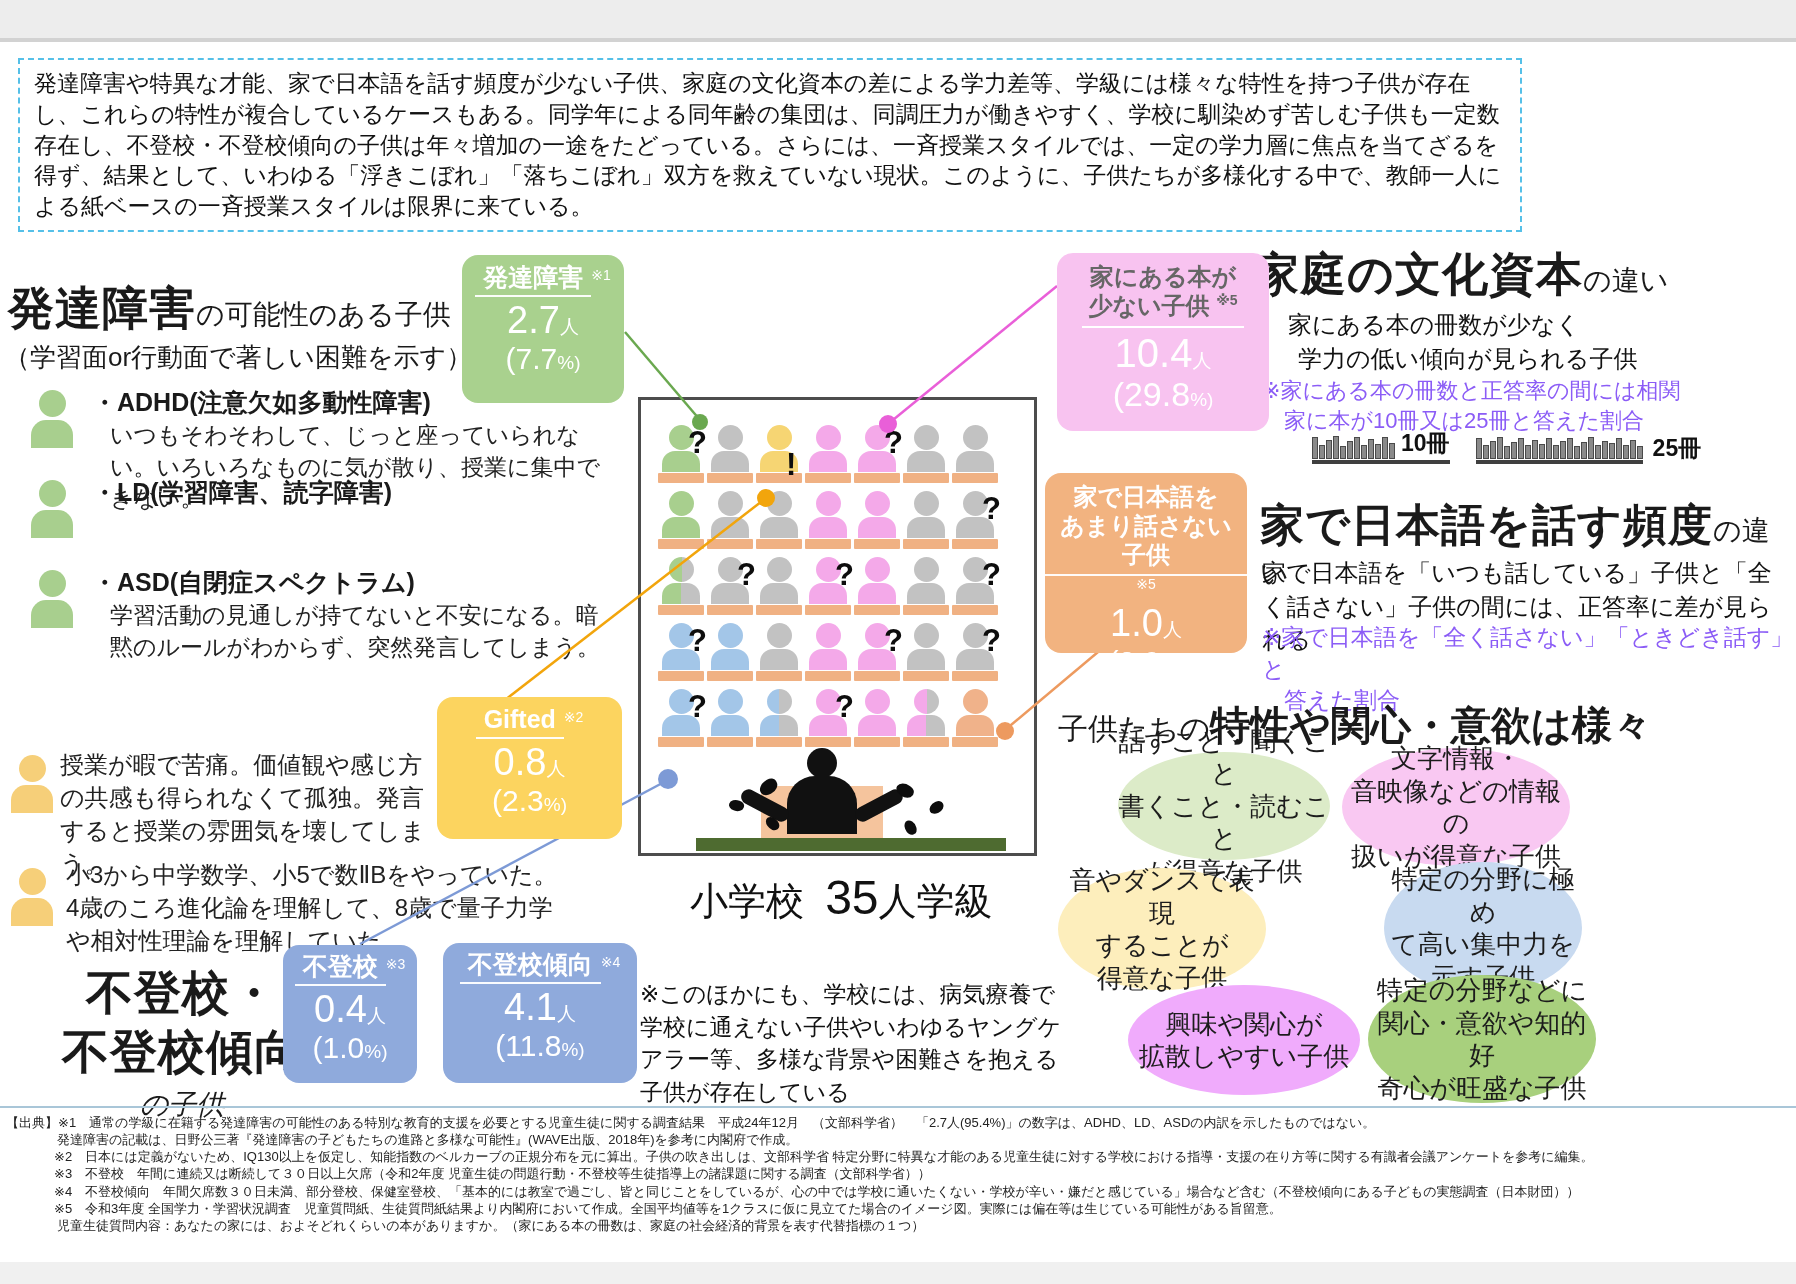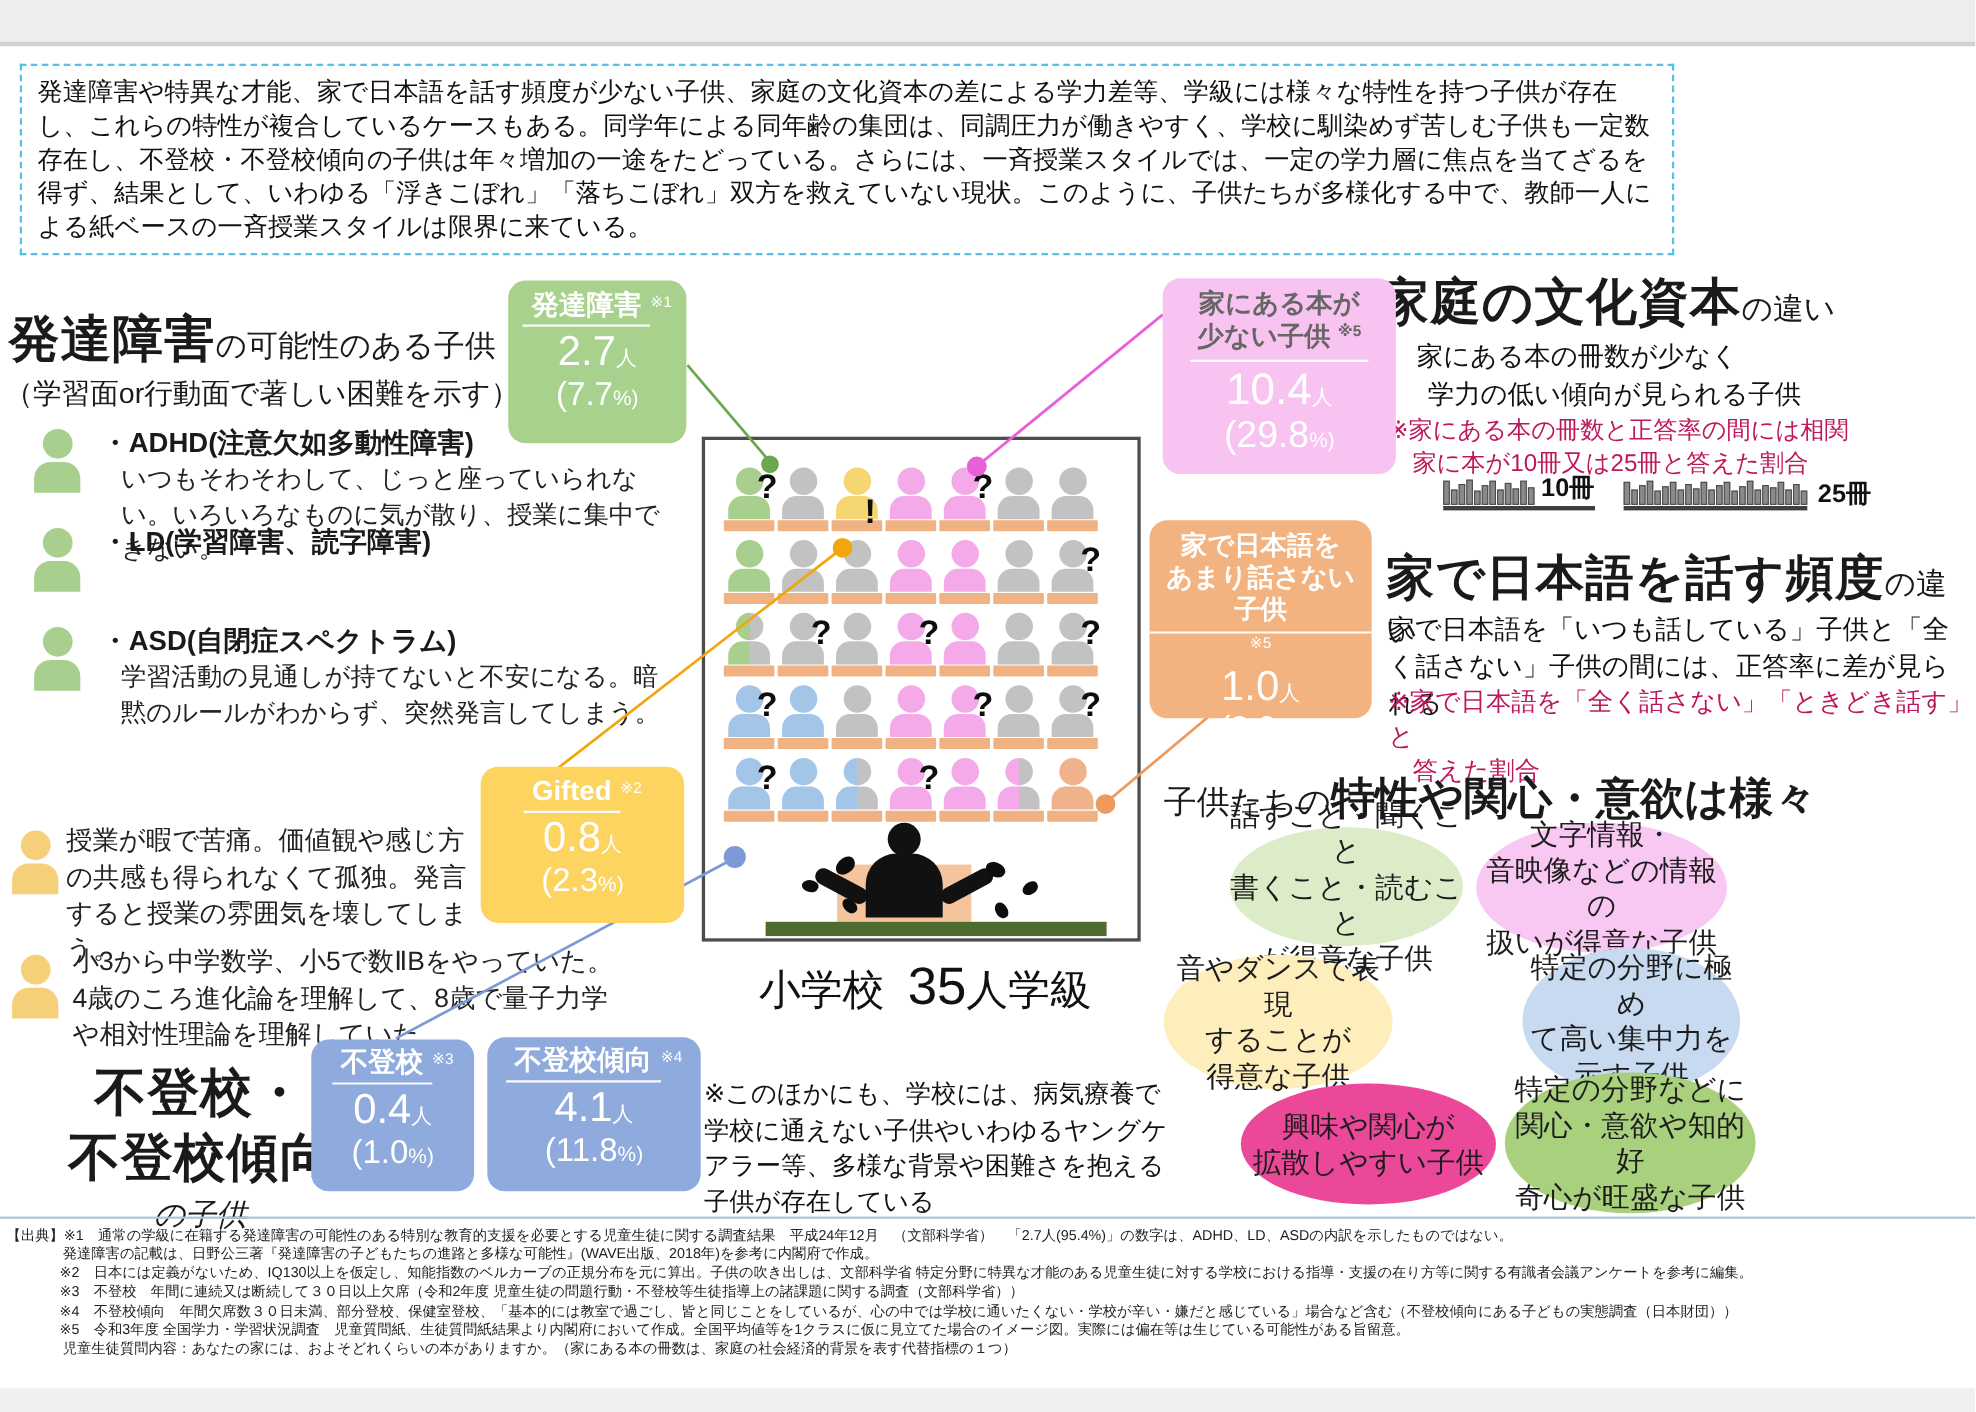--- a/index.html
+++ b/index.html
@@ -45,21 +45,21 @@
   .t-body{left:146px;top:376px;width:70px;height:58px;border-radius:28px 28px 0 0;background:#111;}
   .t-arm{width:52px;height:15px;background:#111;border-radius:8px;}
   .board{left:55px;top:438px;width:310px;height:13px;background:#4e6b30;}
   .scribble{position:absolute;width:15px;height:11px;background:#0d0d0d;border-radius:60% 40% 55% 45%;}
   .class-label{font-size:38px;color:#111;}
   .class-label .big{font-size:48px;}
   
   .note{font-size:23px;line-height:1.42;color:#111;}
   
   .r-desc{font-size:24px;line-height:1.4;color:#111;}
-  .r-note{font-size:22px;line-height:1.38;color:#be185d;}
+  .r-note{font-size:22px;line-height:1.38;color:#8b5cf6;}
   .bars{display:flex;align-items:flex-end;gap:1px;}
   .bars i{display:block;width:4px;background:#8a8a8a;border:0.5px solid #4a4a4a;}
   .bargroup{display:flex;align-items:flex-end;gap:6px;border-bottom:4px solid #3f3f3f;padding-bottom:1px;}
   .bar-label{font-size:23px;font-weight:bold;color:#111;}
   
   .bubble{border-radius:50%;display:flex;align-items:center;justify-content:center;text-align:center;
           font-size:26px;line-height:1.25;color:#1c1c1c;white-space:pre-line;z-index:2;}
   
   .cite-sep{left:0;top:1106px;width:1796px;height:0;border-top:2px solid #a9c6d8;}
   .cites{left:6px;top:1114px;width:1780px;font-size:13px;line-height:1.32;color:#222;}
@@ -126,21 +126,21 @@
     <div class="rowc"><span class="b-count">2.7</span><span class="b-unit">人</span></div>
     <div><span class="b-pct">(7.7</span><span class="b-unit">%)</span></div>
   </div>
 
   <div class="abs badge" style="left:437px;top:697px;width:185px;height:142px;background:#fcd45f;padding-top:6px;box-sizing:border-box;">
     <div><span class="b-title">Gifted</span><span class="b-ref">※2</span></div>
     <div class="rowc"><span class="b-count">0.8</span><span class="b-unit">人</span></div>
     <div><span class="b-pct">(2.3</span><span class="b-unit">%)</span></div>
   </div>
 
-  <div class="abs badge" style="left:283px;top:945px;width:148px;height:138px;background:#8faadc;padding-top:5px;box-sizing:border-box;">
+  <div class="abs badge" style="left:283px;top:945px;width:134px;height:138px;background:#8faadc;padding-top:5px;box-sizing:border-box;">
     <div><span class="b-title">不登校</span><span class="b-ref">※3</span></div>
     <div class="rowc"><span class="b-count">0.4</span><span class="b-unit">人</span></div>
     <div><span class="b-pct">(1.0</span><span class="b-unit">%)</span></div>
   </div>
 
   <div class="abs badge" style="left:443px;top:943px;width:194px;height:140px;background:#8faadc;padding-top:5px;box-sizing:border-box;">
     <div><span class="b-title">不登校傾向</span><span class="b-ref">※4</span></div>
     <div class="rowc"><span class="b-count">4.1</span><span class="b-unit">人</span></div>
     <div><span class="b-pct">(11.8</span><span class="b-unit">%)</span></div>
   </div>
@@ -447,21 +447,21 @@
 が得意な子供</div>
   <div class="abs bubble" style="left:1342px;top:748px;width:228px;height:118px;background:#f9c8f2;">文字情報・
 音映像などの情報の
 扱いが得意な子供</div>
   <div class="abs bubble" style="left:1058px;top:868px;width:208px;height:122px;background:#fdeebc;">音やダンスで表現
 することが
 得意な子供</div>
   <div class="abs bubble" style="left:1384px;top:862px;width:198px;height:132px;background:#c8daf0;">特定の分野に極め
 て高い集中力を
 示す子供</div>
-  <div class="abs bubble" style="left:1128px;top:985px;width:232px;height:110px;background:#ec4899;">興味や関心が
+  <div class="abs bubble" style="left:1128px;top:985px;width:232px;height:110px;background:#f0abfc;">興味や関心が
 拡散しやすい子供</div>
   <div class="abs bubble" style="left:1368px;top:975px;width:228px;height:128px;background:#a8d07d;">特定の分野などに
 関心・意欲や知的好
 奇心が旺盛な子供</div>
 
   <svg class="overlay" width="1796" height="1284" viewBox="0 0 1796 1284">
     <line x1="625" y1="332" x2="700" y2="420" stroke="#6aa84f" stroke-width="2.5"></line>
     <circle cx="700" cy="422" r="8" fill="#6aa84f"></circle>
     <line x1="1057" y1="286" x2="888" y2="424" stroke="#e95fd8" stroke-width="2.5"></line>
     <circle cx="888" cy="424" r="9" fill="#e95fd8"></circle>

